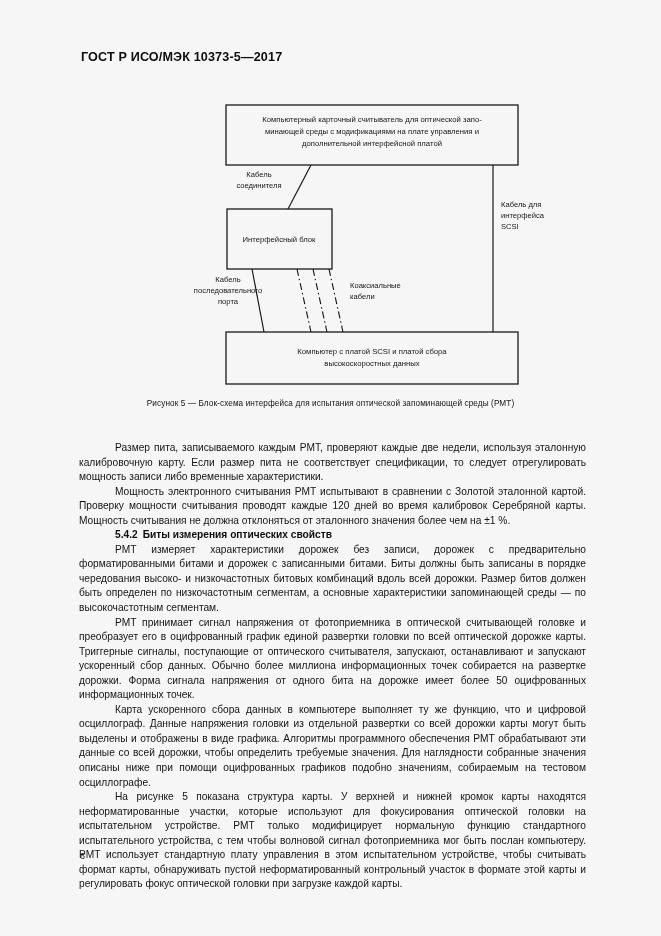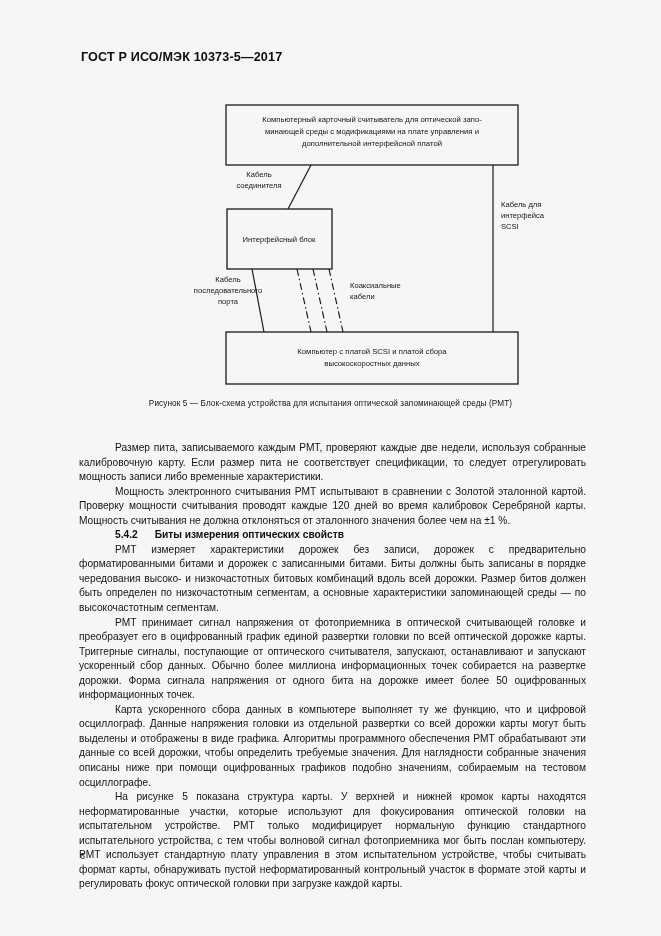--- a/index.html
+++ b/index.html
@@ -87,21 +87,21 @@
     hyphens: none;
   }
   h3.subhead {
     margin: 0;
     font-size: 10.2px;
     line-height: 14.55px;
     font-weight: bold;
     text-indent: 36px;
     color: #0e0e0e;
   }
-  h3.subhead .num { margin-right: 17px; }
+  h3.subhead .num { margin-right: 5px; }
 
   
   .page-number {
     position: absolute;
     left: 80px;
     top: 851px;
     font-size: 9px;
     color: #1a1a1a;
   }
 </style>
@@ -147,26 +147,26 @@
       <line x1="318" y1="173" x2="332" y2="236" stroke="#1a1a1a" stroke-width="1.15" stroke-dasharray="7 3 1.5 3"></line>
       <text class="fig-text" x="339" y="192">Коаксиальные</text>
       <text class="fig-text" x="339" y="203">кабели</text>
     </svg>
   </div>
 
   <div class="fig-caption">
     <span class="cap-inner">
       <span>Рисунок 5</span>
       <span>—</span>
-      <span>Блок-схема устройства для испытания оптической запоминающей среды (РМТ)</span>
+      <span>Блок-схема интерфейса для испытания оптической запоминающей среды (РМТ)</span>
     </span>
   </div>
 
   <div class="body-col">
-    <p class="para">Размер пита, записываемого каждым РМТ, проверяют каждые две недели, используя собранные калибровочную карту. Если размер пита не соответствует спецификации, то следует отрегулировать мощность записи либо временные характеристики.</p>
+    <p class="para">Размер пита, записываемого каждым РМТ, проверяют каждые две недели, используя эталонную калибровочную карту. Если размер пита не соответствует спецификации, то следует отрегулировать мощность записи либо временные характеристики.</p>
     <p class="para">Мощность электронного считывания РМТ испытывают в сравнении с Золотой эталонной картой. Проверку мощности считывания проводят каждые 120 дней во время калибровок Серебряной карты. Мощность считывания не должна отклоняться от эталонного значения более чем на ±1 %.</p>
 
     <h3 class="subhead">
       <span class="num">5.4.2</span><span>Биты измерения оптических свойств</span>
     </h3>
 
     <p class="para">РМТ измеряет характеристики дорожек без записи, дорожек с предварительно форматированными битами и дорожек с записанными битами. Биты должны быть записаны в порядке чередования высоко- и низкочастотных битовых комбинаций вдоль всей дорожки. Размер битов должен быть определен по низкочастотным сегментам, а основные характеристики запоминающей среды — по высокочастотным сегментам.</p>
     <p class="para">РМТ принимает сигнал напряжения от фотоприемника в оптической считывающей головке и преобразует его в оцифрованный график единой развертки головки по всей оптической дорожке карты. Триггерные сигналы, поступающие от оптического считывателя, запускают, останавливают и запускают ускоренный сбор данных. Обычно более миллиона информационных точек собирается на развертке дорожки. Форма сигнала напряжения от одного бита на дорожке имеет более 50 оцифрованных информационных точек.</p>
     <p class="para">Карта ускоренного сбора данных в компьютере выполняет ту же функцию, что и цифровой осциллограф. Данные напряжения головки из отдельной развертки со всей дорожки карты могут быть выделены и отображены в виде графика. Алгоритмы программного обеспечения РМТ обрабатывают эти данные со всей дорожки, чтобы определить требуемые значения. Для наглядности собранные значения описаны ниже при помощи оцифрованных графиков подобно значениям, собираемым на тестовом осциллографе.</p>
     <p class="para">На рисунке 5 показана структура карты. У верхней и нижней кромок карты находятся неформатированные участки, которые используют для фокусирования оптической головки на испытательном устройстве. РМТ только модифицирует нормальную функцию стандартного испытательного устройства, с тем чтобы волновой сигнал фотоприемника мог быть послан компьютеру. РМТ использует стандартную плату управления в этом испытательном устройстве, чтобы считывать формат карты, обнаруживать пустой неформатированный контрольный участок в формате этой карты и регулировать фокус оптической головки при загрузке каждой карты.</p>

